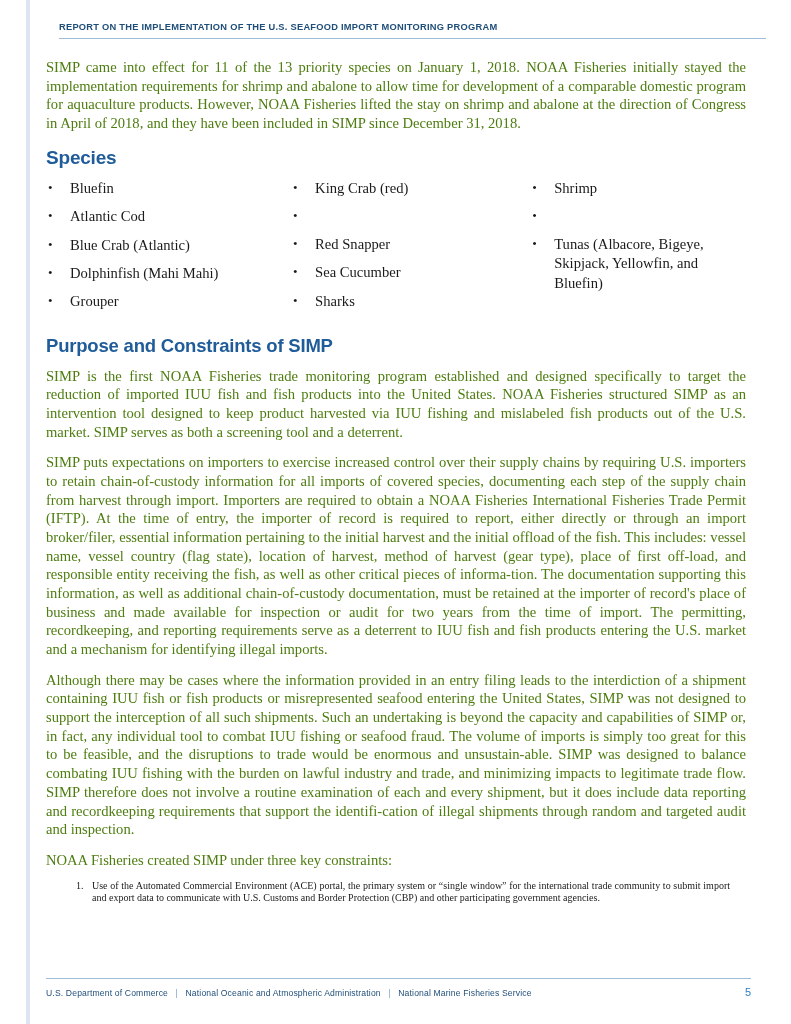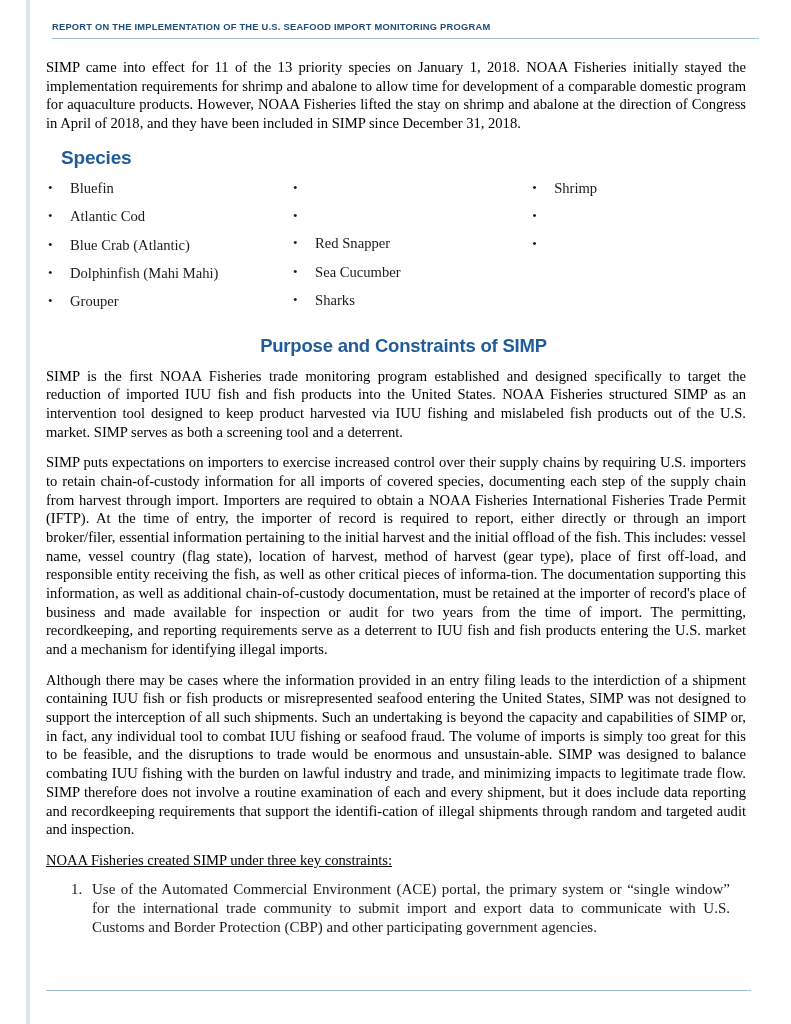--- a/index.html
+++ b/index.html
@@ -22,21 +22,21 @@
   .left-bar {
     position: absolute;
     left: 26px;
     top: 0;
     width: 4px;
     height: 1024px;
     background: #dce6f1;
   }
   .header-wrap {
     position: absolute;
-    left: 52px;
+    left: 59px;
     top: 22px;
     right: 40px;
   }
   .header-title {
     font-family: "Liberation Sans", sans-serif;
     font-weight: bold;
     font-size: 9.3px;
     letter-spacing: 0.25px;
     color: #1f4e79;
     text-transform: uppercase;
@@ -50,39 +50,37 @@
   .content {
     position: absolute;
     left: 46px;
     top: 58px;
     width: 700px;
   }
   p.body-par {
     font-family: "Liberation Serif", serif;
     font-size: 14.6px;
     line-height: 1.28;
-    color: #000000;
+    color: #4d7c0f;
     margin: 0 0 12px 0;
     text-align: justify;
   }
   p.body-par.tight {
     margin-bottom: 10px;
-    text-decoration: underline;
   }
   h2.section {
     font-family: "Liberation Sans", sans-serif;
     font-weight: bold;
     font-size: 19px;
     color: #1f5c99;
-    margin: 14px 0 10px 15px;
+    margin: 14px 0 10px 0;
     letter-spacing: -0.2px;
   }
   h2.section.small {
     font-size: 18.5px;
-    text-align: center;
   }
   .species-cols {
     display: flex;
     width: 700px;
     margin: 2px 0 6px 0;
   }
   .species-col {
     width: 33.3%;
     box-sizing: border-box;
   }
@@ -104,21 +102,21 @@
     font-size: 13px;
     line-height: 1.45;
   }
   .sp-text {
     flex: 1;
   }
   ol.constraints {
     margin: 6px 16px 0 0;
     padding-left: 40px;
     font-family: "Liberation Serif", serif;
-    font-size: 15px;
+    font-size: 10px;
     line-height: 1.28;
     color: #1a1a1a;
   }
   ol.constraints li {
     margin-bottom: 8px;
     text-align: justify;
     padding-left: 6px;
   }
   .footer {
     position: absolute;
@@ -190,20 +188,21 @@
           <span class="sp-text">Dolphinfish (Mahi Mahi)</span>
         </div>
         <div class="sp-item">
           <span class="sp-bullet">•</span>
           <span class="sp-text">Grouper</span>
         </div>
       </div>
       <div class="species-col">
         <div class="sp-item">
           <span class="sp-bullet">•</span>
+          <span class="sp-text">King Crab (red)</span>
         </div>
         <div class="sp-item">
           <span class="sp-bullet">•</span>
         </div>
         <div class="sp-item">
           <span class="sp-bullet">•</span>
           <span class="sp-text">Red Snapper</span>
         </div>
         <div class="sp-item">
           <span class="sp-bullet">•</span>
@@ -217,34 +216,45 @@
       <div class="species-col">
         <div class="sp-item">
           <span class="sp-bullet">•</span>
           <span class="sp-text">Shrimp</span>
         </div>
         <div class="sp-item">
           <span class="sp-bullet">•</span>
         </div>
         <div class="sp-item">
           <span class="sp-bullet">•</span>
+          <span class="sp-text">Tunas (Albacore, Bigeye, Skipjack, Yellowfin, and Bluefin)</span>
         </div>
       </div>
     </div>
 
     <h2 class="section small">Purpose and Constraints of SIMP</h2>
 
     <p class="body-par">SIMP is the first NOAA Fisheries trade monitoring program established and designed specifically to target the reduction of imported IUU fish and fish products into the United States.  NOAA Fisheries structured SIMP as an intervention tool designed to keep product harvested via IUU fishing and mislabeled fish products out of the U.S. market.  SIMP serves as both a screening tool and a deterrent.</p>
     <p class="body-par">SIMP puts expectations on importers to exercise increased control over their supply chains by requiring U.S. importers to retain chain-of-custody information for all imports of covered species, documenting each step of the supply chain from harvest through import.  Importers are required to obtain a NOAA Fisheries International Fisheries Trade Permit (IFTP).  At the time of entry, the importer of record is required to report, either directly or through an import broker/filer, essential information pertaining to the initial harvest and the initial offload of the fish.  This includes: vessel name, vessel country (flag state), location of harvest, method of harvest (gear type), place of first off-load, and responsible entity receiving the fish, as well as other critical pieces of informa-tion.  The documentation supporting this information, as well as additional chain-of-custody documentation, must be retained at the importer of record's place of business and made available for inspection or audit for two years from the time of import.  The permitting, recordkeeping, and reporting requirements serve as a deterrent to IUU fish and fish products entering the U.S. market and a mechanism for identifying illegal imports.</p>
     <p class="body-par">Although there may be cases where the information provided in an entry filing leads to the interdiction of a shipment containing IUU fish or fish products or misrepresented seafood entering the United States, SIMP was not designed to support the interception of all such shipments.  Such an undertaking is beyond the capacity and capabilities of SIMP or, in fact, any individual tool to combat IUU fishing or seafood fraud.  The volume of imports is simply too great for this to be feasible, and the disruptions to trade would be enormous and unsustain-able.  SIMP was designed to balance combating IUU fishing with the burden on lawful industry and trade, and minimizing impacts to legitimate trade flow.  SIMP therefore does not involve a routine examination of each and every shipment, but it does include data reporting and recordkeeping requirements that support the identifi-cation of illegal shipments through random and targeted audit and inspection.</p>
     <p class="body-par tight">NOAA Fisheries created SIMP under three key constraints:</p>
 
     <ol class="constraints">
       <li>Use of the Automated Commercial Environment (ACE) portal, the primary system or “single window” for the international trade community to submit import and export data to communicate with U.S. Customs and Border Protection (CBP) and other participating government agencies.</li>
     </ol>
 
   </div>
 
   <div class="footer">
     <div class="footer-rule"></div>
+    <div class="footer-row">
+      <div class="footer-text">
+        <span>U.S. Department of Commerce</span>
+        <span class="footer-sep">|</span>
+        <span>National Oceanic and Atmospheric Administration</span>
+        <span class="footer-sep">|</span>
+        <span>National Marine Fisheries Service</span>
+      </div>
+      <div class="footer-page">5</div>
+    </div>
   </div>
 
 </div>
 
 </body></html>

